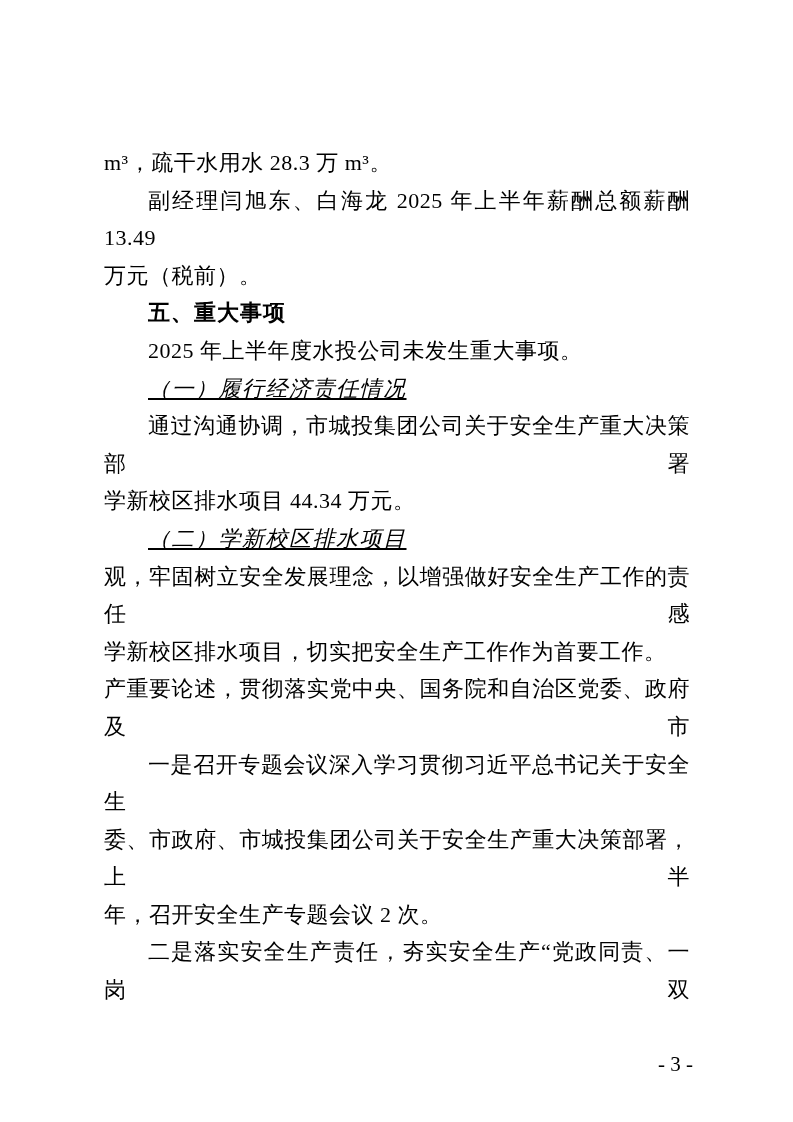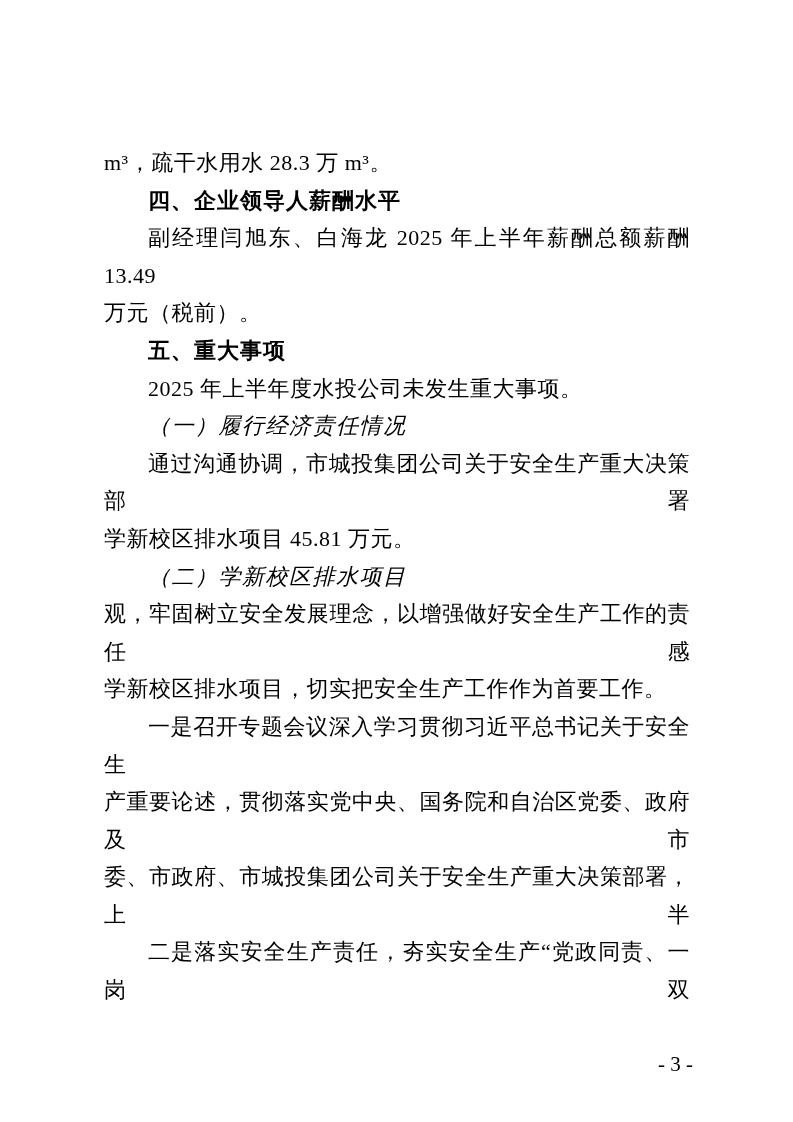--- a/index.html
+++ b/index.html
@@ -38,48 +38,49 @@
     text-indent: 44px;
   }
   .heading {
     font-family: "Liberation Sans", sans-serif;
     font-weight: 700;
     letter-spacing: 1px;
   }
   .subheading {
     font-style: italic;
     letter-spacing: 1.5px;
+    text-decoration: underline;
   }
   .footer {
     position: absolute;
     right: 100px;
     bottom: 47px;
     font-size: 21px;
     line-height: 22px;
     font-family: "Liberation Serif", serif;
     color: #000000;
   }
 </style>
 </head>
 <body>
 
 <div class="page">
   <div class="content">
     <div class="ln">m³，疏干水用水 28.3 万 m³。</div>
-    <div class="ln heading indent">四、企业领导人薪酬水平</div>
     <div class="ln fill indent">副经理闫旭东、白海龙 2025 年上半年薪酬总额薪酬 13.49</div>
     <div class="ln">万元（税前）。</div>
     <div class="ln heading indent">五、重大事项</div>
     <div class="ln indent">2025 年上半年度水投公司未发生重大事项。</div>
     <div class="ln subheading indent">（一）履行经济责任情况</div>
     <div class="ln fill indent">通过沟通协调，市城投集团公司关于安全生产重大决策部署</div>
-    <div class="ln">学新校区排水项目 45.81 万元。</div>
+    <div class="ln">学新校区排水项目 44.34 万元。</div>
     <div class="ln subheading indent">（二）学新校区排水项目</div>
     <div class="ln fill">观，牢固树立安全发展理念，以增强做好安全生产工作的责任感</div>
     <div class="ln">学新校区排水项目，切实把安全生产工作作为首要工作。</div>
+    <div class="ln fill">产重要论述，贯彻落实党中央、国务院和自治区党委、政府及市</div>
     <div class="ln fill indent">一是召开专题会议深入学习贯彻习近平总书记关于安全生</div>
-    <div class="ln fill">产重要论述，贯彻落实党中央、国务院和自治区党委、政府及市</div>
     <div class="ln fill">委、市政府、市城投集团公司关于安全生产重大决策部署，上半</div>
+    <div class="ln">年，召开安全生产专题会议 2 次。</div>
     <div class="ln fill indent">二是落实安全生产责任，夯实安全生产“党政同责、一岗双</div>
 
   </div>
   <div class="footer">- 3 -</div>
 </div>
 
 </body></html>

